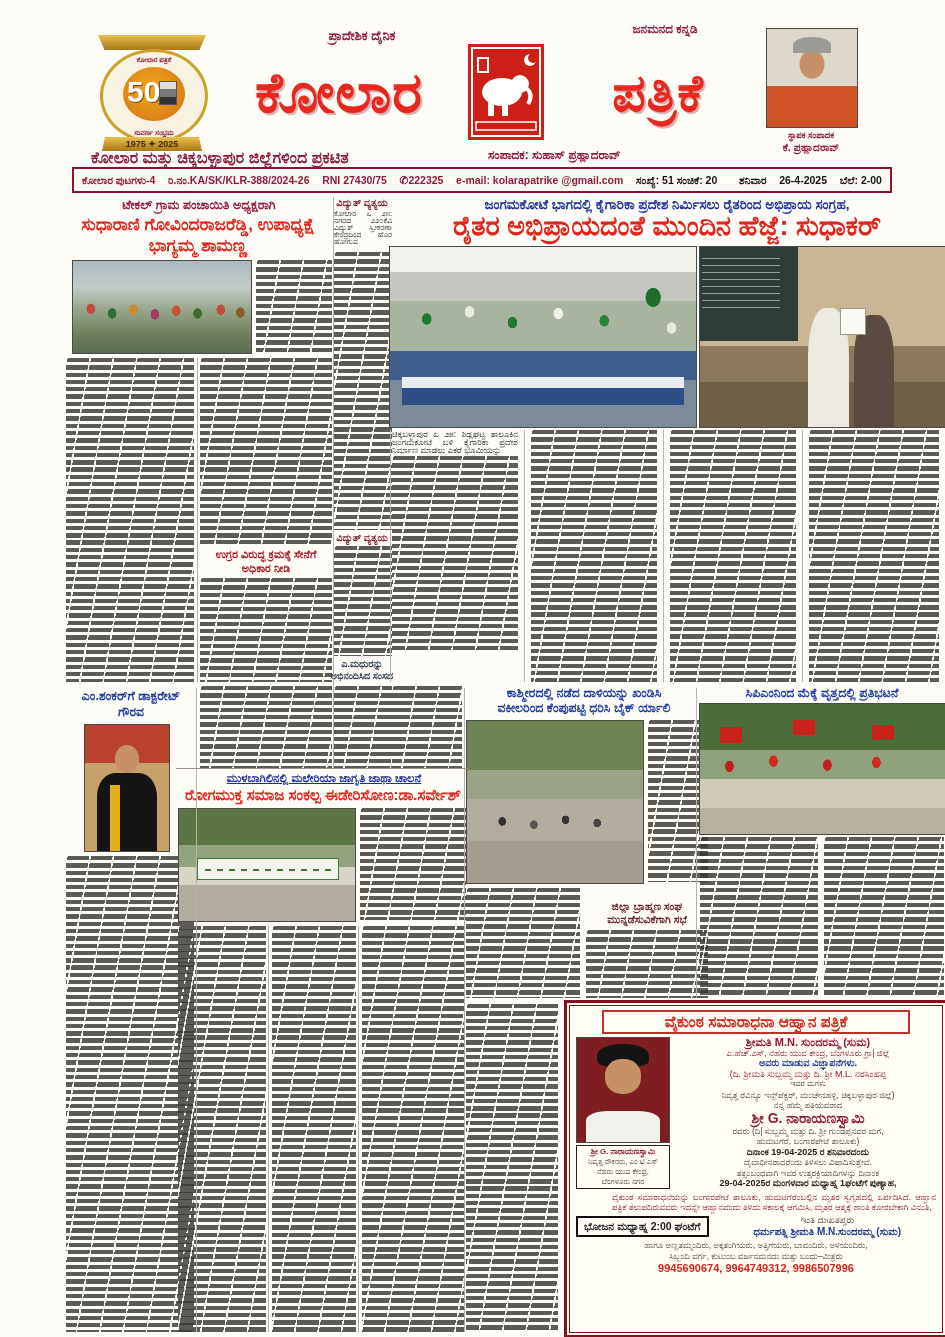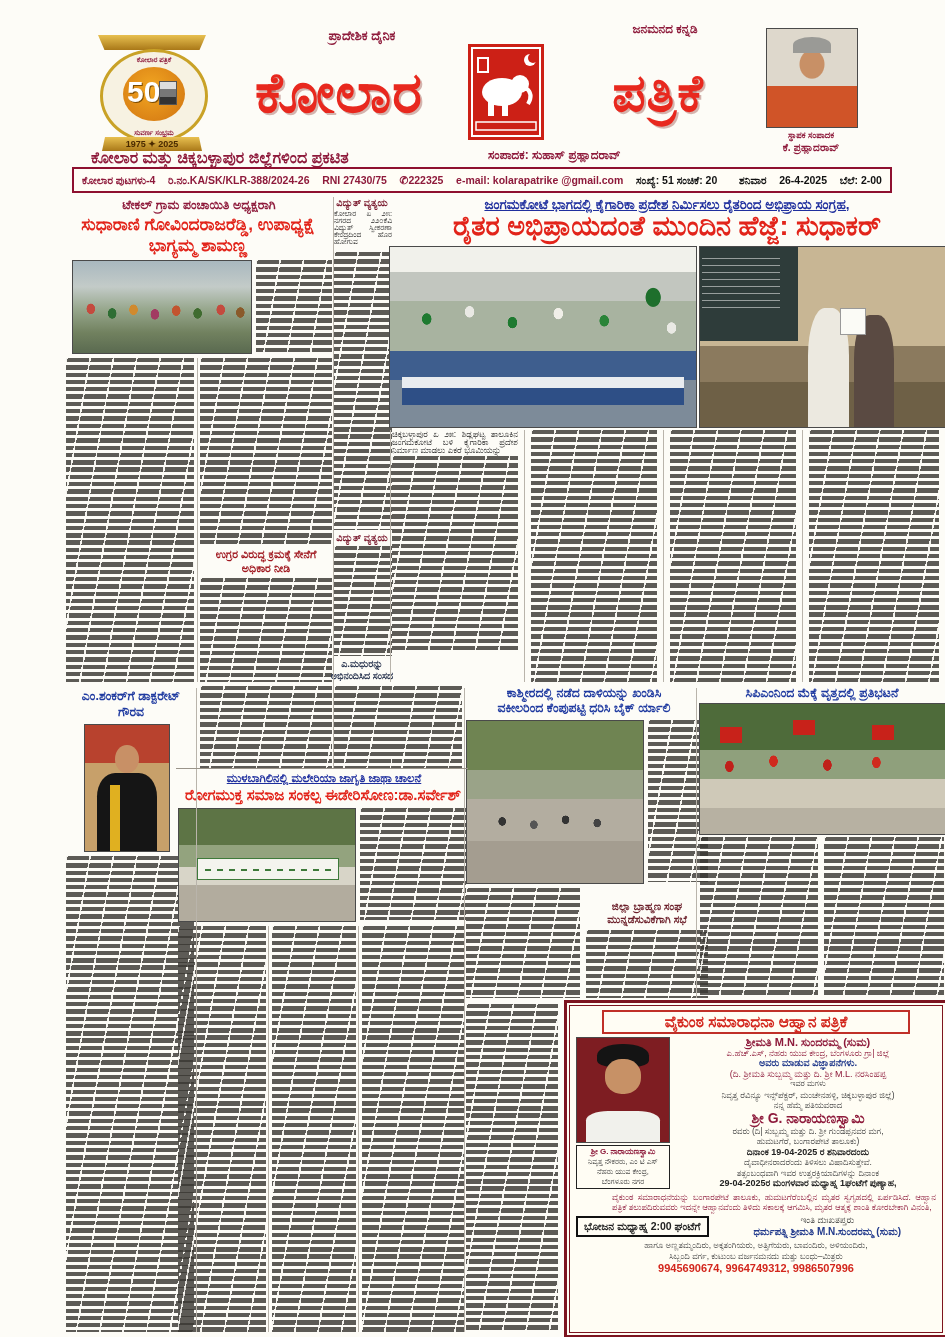--- a/index.html
+++ b/index.html
@@ -144,21 +144,21 @@
   <div class="abs ctr darkhead" style="left:330px;top:197px;width:64px;font-size:9.5px;">ವಿದ್ಯುತ್ ವ್ಯತ್ಯಯ</div>
   <div class="abs" style="left:334px;top:210px;width:58px;height:40px;">
     <div class="lead" style="font-size:7.5px;line-height:7px;">ಕೋಲಾರ ಏ ೨೫: ನಗರದ ೨೨೦ಕೆವಿ ವಿದ್ಯುತ್ ಸ್ವೀಕರಣಾ ಕೇಂದ್ರದಿಂದ ಹೊರ ಹೋಗುವ</div>
   </div>
   <div class="abs fill" style="left:334px;top:252px;width:58px;height:278px;"></div>
   <div class="abs ctr darkhead" style="left:330px;top:532px;width:64px;font-size:9.5px;">ವಿದ್ಯುತ್ ವ್ಯತ್ಯಯ</div>
   <div class="abs fill" style="left:334px;top:546px;width:58px;height:110px;"></div>
   <div class="abs ctr" style="left:330px;top:658px;width:64px;font-size:9.5px;font-weight:bold;color:#2a3550;line-height:12px;">ಎ.ಮಧುರನ್ನು ಅಭಿನಂದಿಸಿದ ಸಂಸದ</div>
   <div class="abs fill" style="left:334px;top:686px;width:58px;height:82px;"></div>
 
-  <div class="abs ctr b" style="left:392px;top:197px;width:550px;font-size:13.5px;color:#1f2f9e;text-decoration:underline;">ಜಂಗಮಕೋಟೆ ಭಾಗದಲ್ಲಿ ಕೈಗಾರಿಕಾ ಪ್ರದೇಶ ನಿರ್ಮಿಸಲು ರೈತರಿಂದ ಅಭಿಪ್ರಾಯ ಸಂಗ್ರಹ,</div>
+  <div class="abs ctr b" style="left:392px;top:197px;width:550px;font-size:13.5px;color:#1f2f9e;">ಜಂಗಮಕೋಟೆ ಭಾಗದಲ್ಲಿ ಕೈಗಾರಿಕಾ ಪ್ರದೇಶ ನಿರ್ಮಿಸಲು ರೈತರಿಂದ ಅಭಿಪ್ರಾಯ ಸಂಗ್ರಹ,</div>
   <div class="abs ctr redhead" style="left:392px;top:211px;width:550px;font-size:27px;">ರೈತರ ಅಭಿಪ್ರಾಯದಂತೆ ಮುಂದಿನ ಹೆಜ್ಜೆ: ಸುಧಾಕರ್</div>
   <div class="photo ph-crowd" style="left:389px;top:246px;width:306px;height:180px;">
     <div class="blob" style="left:0;top:0;width:100%;height:14%;background:rgba(245,244,238,.85);"></div>
     <div class="blob" style="left:4%;bottom:12%;width:92%;height:16%;background:linear-gradient(180deg,#e9ecef 0 40%,#2e4f86 40% 100%);"></div>
   </div>
   <div class="photo ph-classroom" style="left:699px;top:246px;width:245px;height:180px;">
     <div class="blob" style="left:0;top:0;width:40%;height:52%;background:#2e3c3a;background-image:repeating-linear-gradient(180deg,rgba(255,255,255,.5) 0 1.5px,transparent 1.5px 7px);background-size:80% 60%;background-repeat:no-repeat;background-position:10% 30%;"></div>
     <div class="blob" style="left:44%;bottom:0;width:17%;height:66%;background:#ece9e0;border-radius:40% 40% 0 0;"></div>
     <div class="blob" style="left:63%;bottom:0;width:16%;height:62%;background:#5a4a42;border-radius:40% 40% 0 0;"></div>
     <div class="blob" style="left:57%;top:34%;width:10%;height:14%;background:#fbfbf6;border:1px solid #999;"></div>

